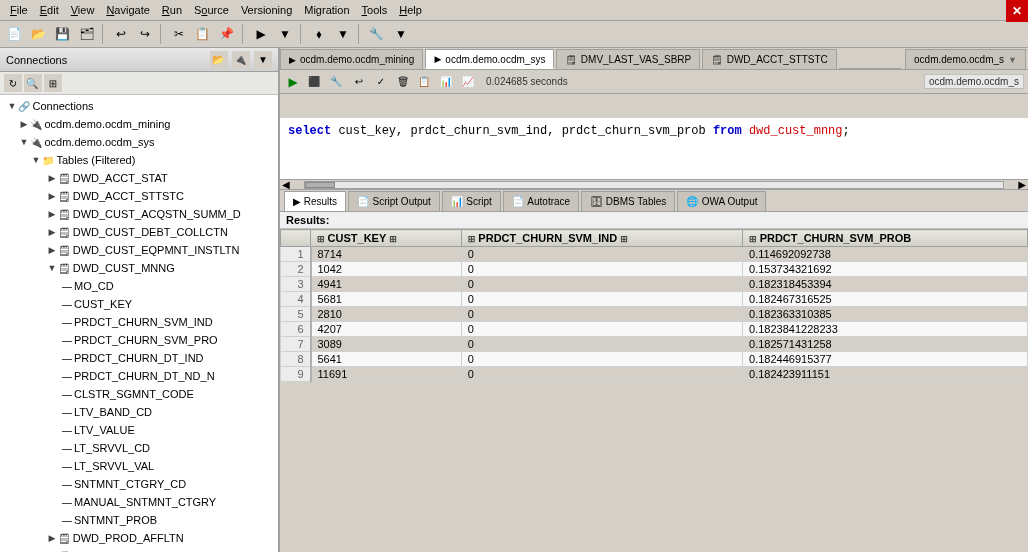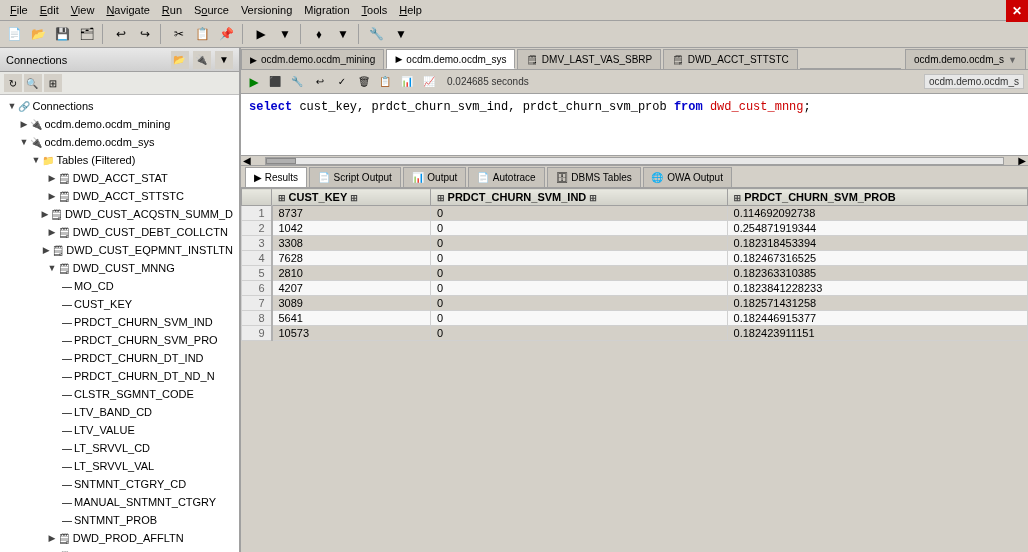--- a/index.html
+++ b/index.html
@@ -43,21 +43,21 @@
     .toolbar-separator { width: 4px; height: 20px; border-left: 1px solid #a0a0a0; margin: 0 2px; }
 
     
     .main-container {
       display: flex;
       height: calc(552px - 48px);
     }
 
     
     .left-panel {
-      width: 241px;
+      width: 280px;
       background: #e5e5e5;
       border-right: 2px solid #a0a0a0;
       display: flex;
       flex-direction: column;
       overflow: hidden;
     }
 
     .connections-header {
       background: linear-gradient(to bottom, #e8e8e8, #d0d0d0);
       border-bottom: 1px solid #a0a0a0;
@@ -559,21 +559,21 @@
         <button class="q-btn" title="Commit">✓</button>
         <button class="q-btn" title="Clear">🗑</button>
         <button class="q-btn" title="History">📋</button>
         <button class="q-btn" title="Explain">📊</button>
         <button class="q-btn" title="Autotrace">📈</button>
         <span class="timer-display">0.024685 seconds</span>
         <div style="flex:1"></div>
         <span class="connection-indicator">ocdm.demo.ocdm_s</span>
       </div>
 
-      <div class="sql-editor" style="height:62px;">
+      <div class="sql-editor" style="height:62px;margin-top:24px;">
         <span class="sql-keyword">select</span> cust_key, prdct_churn_svm_ind, prdct_churn_svm_prob <span class="sql-keyword">from</span> <span class="sql-tablename">dwd_cust_mnng</span>;
       </div>
 
       <div class="editor-scroll">
         <span style="font-size:10px; cursor:pointer; padding:0 2px;">◀</span>
         <div class="hscrollbar">
           <div class="hscrollbar-thumb"></div>
         </div>
         <span style="font-size:10px; cursor:pointer; padding:0 2px;">▶</span>
       </div>
@@ -584,36 +584,37 @@
           <div class="result-tab active">
             <span>▶</span>
             <span>Results</span>
           </div>
           <div class="result-tab">
             <span>📄</span>
             <span>Script Output</span>
           </div>
           <div class="result-tab">
             <span>📊</span>
-            <span>Output</span>
+            <span>Script</span>
           </div>
           <div class="result-tab">
             <span>📄</span>
             <span>Autotrace</span>
           </div>
           <div class="result-tab">
             <span>🗄</span>
             <span>DBMS Tables</span>
           </div>
           <div class="result-tab">
             <span>🌐</span>
             <span>OWA Output</span>
           </div>
         </div>
 
+        <div class="results-label">Results:</div>
 
         <div class="data-table-container">
           <table class="data-table">
             <thead>
               <tr>
                 <th style="width:30px;"></th>
                 <th>
                   <span class="col-header-icon">⊞</span>
                   CUST_KEY
                   <span class="col-header-icon">⊞</span>
@@ -625,39 +626,39 @@
                 </th>
                 <th>
                   <span class="col-header-icon">⊞</span>
                   PRDCT_CHURN_SVM_PROB
                 </th>
               </tr>
             </thead>
             <tbody id="table-body">
             <tr>
     <td class="row-num">1</td>
-    <td>8737</td>
+    <td>8714</td>
     <td>0</td>
     <td>0.114692092738</td>
   </tr>
                 <tr>
     <td class="row-num">2</td>
     <td>1042</td>
     <td>0</td>
-    <td>0.254871919344</td>
+    <td>0.153734321692</td>
   </tr>
                 <tr>
     <td class="row-num">3</td>
-    <td>3308</td>
+    <td>4941</td>
     <td>0</td>
     <td>0.182318453394</td>
   </tr>
                 <tr>
     <td class="row-num">4</td>
-    <td>7628</td>
+    <td>5681</td>
     <td>0</td>
     <td>0.182467316525</td>
   </tr>
                 <tr>
     <td class="row-num">5</td>
     <td>2810</td>
     <td>0</td>
     <td>0.182363310385</td>
   </tr>
                 <tr>
@@ -673,21 +674,21 @@
     <td>0.182571431258</td>
   </tr>
                 <tr>
     <td class="row-num">8</td>
     <td>5641</td>
     <td>0</td>
     <td>0.182446915377</td>
   </tr>
                 <tr>
     <td class="row-num">9</td>
-    <td>10573</td>
+    <td>11691</td>
     <td>0</td>
     <td>0.182423911151</td>
   </tr>
               </tbody>
           </table>
         </div>
 
       </div>
     </div>
   </div>

